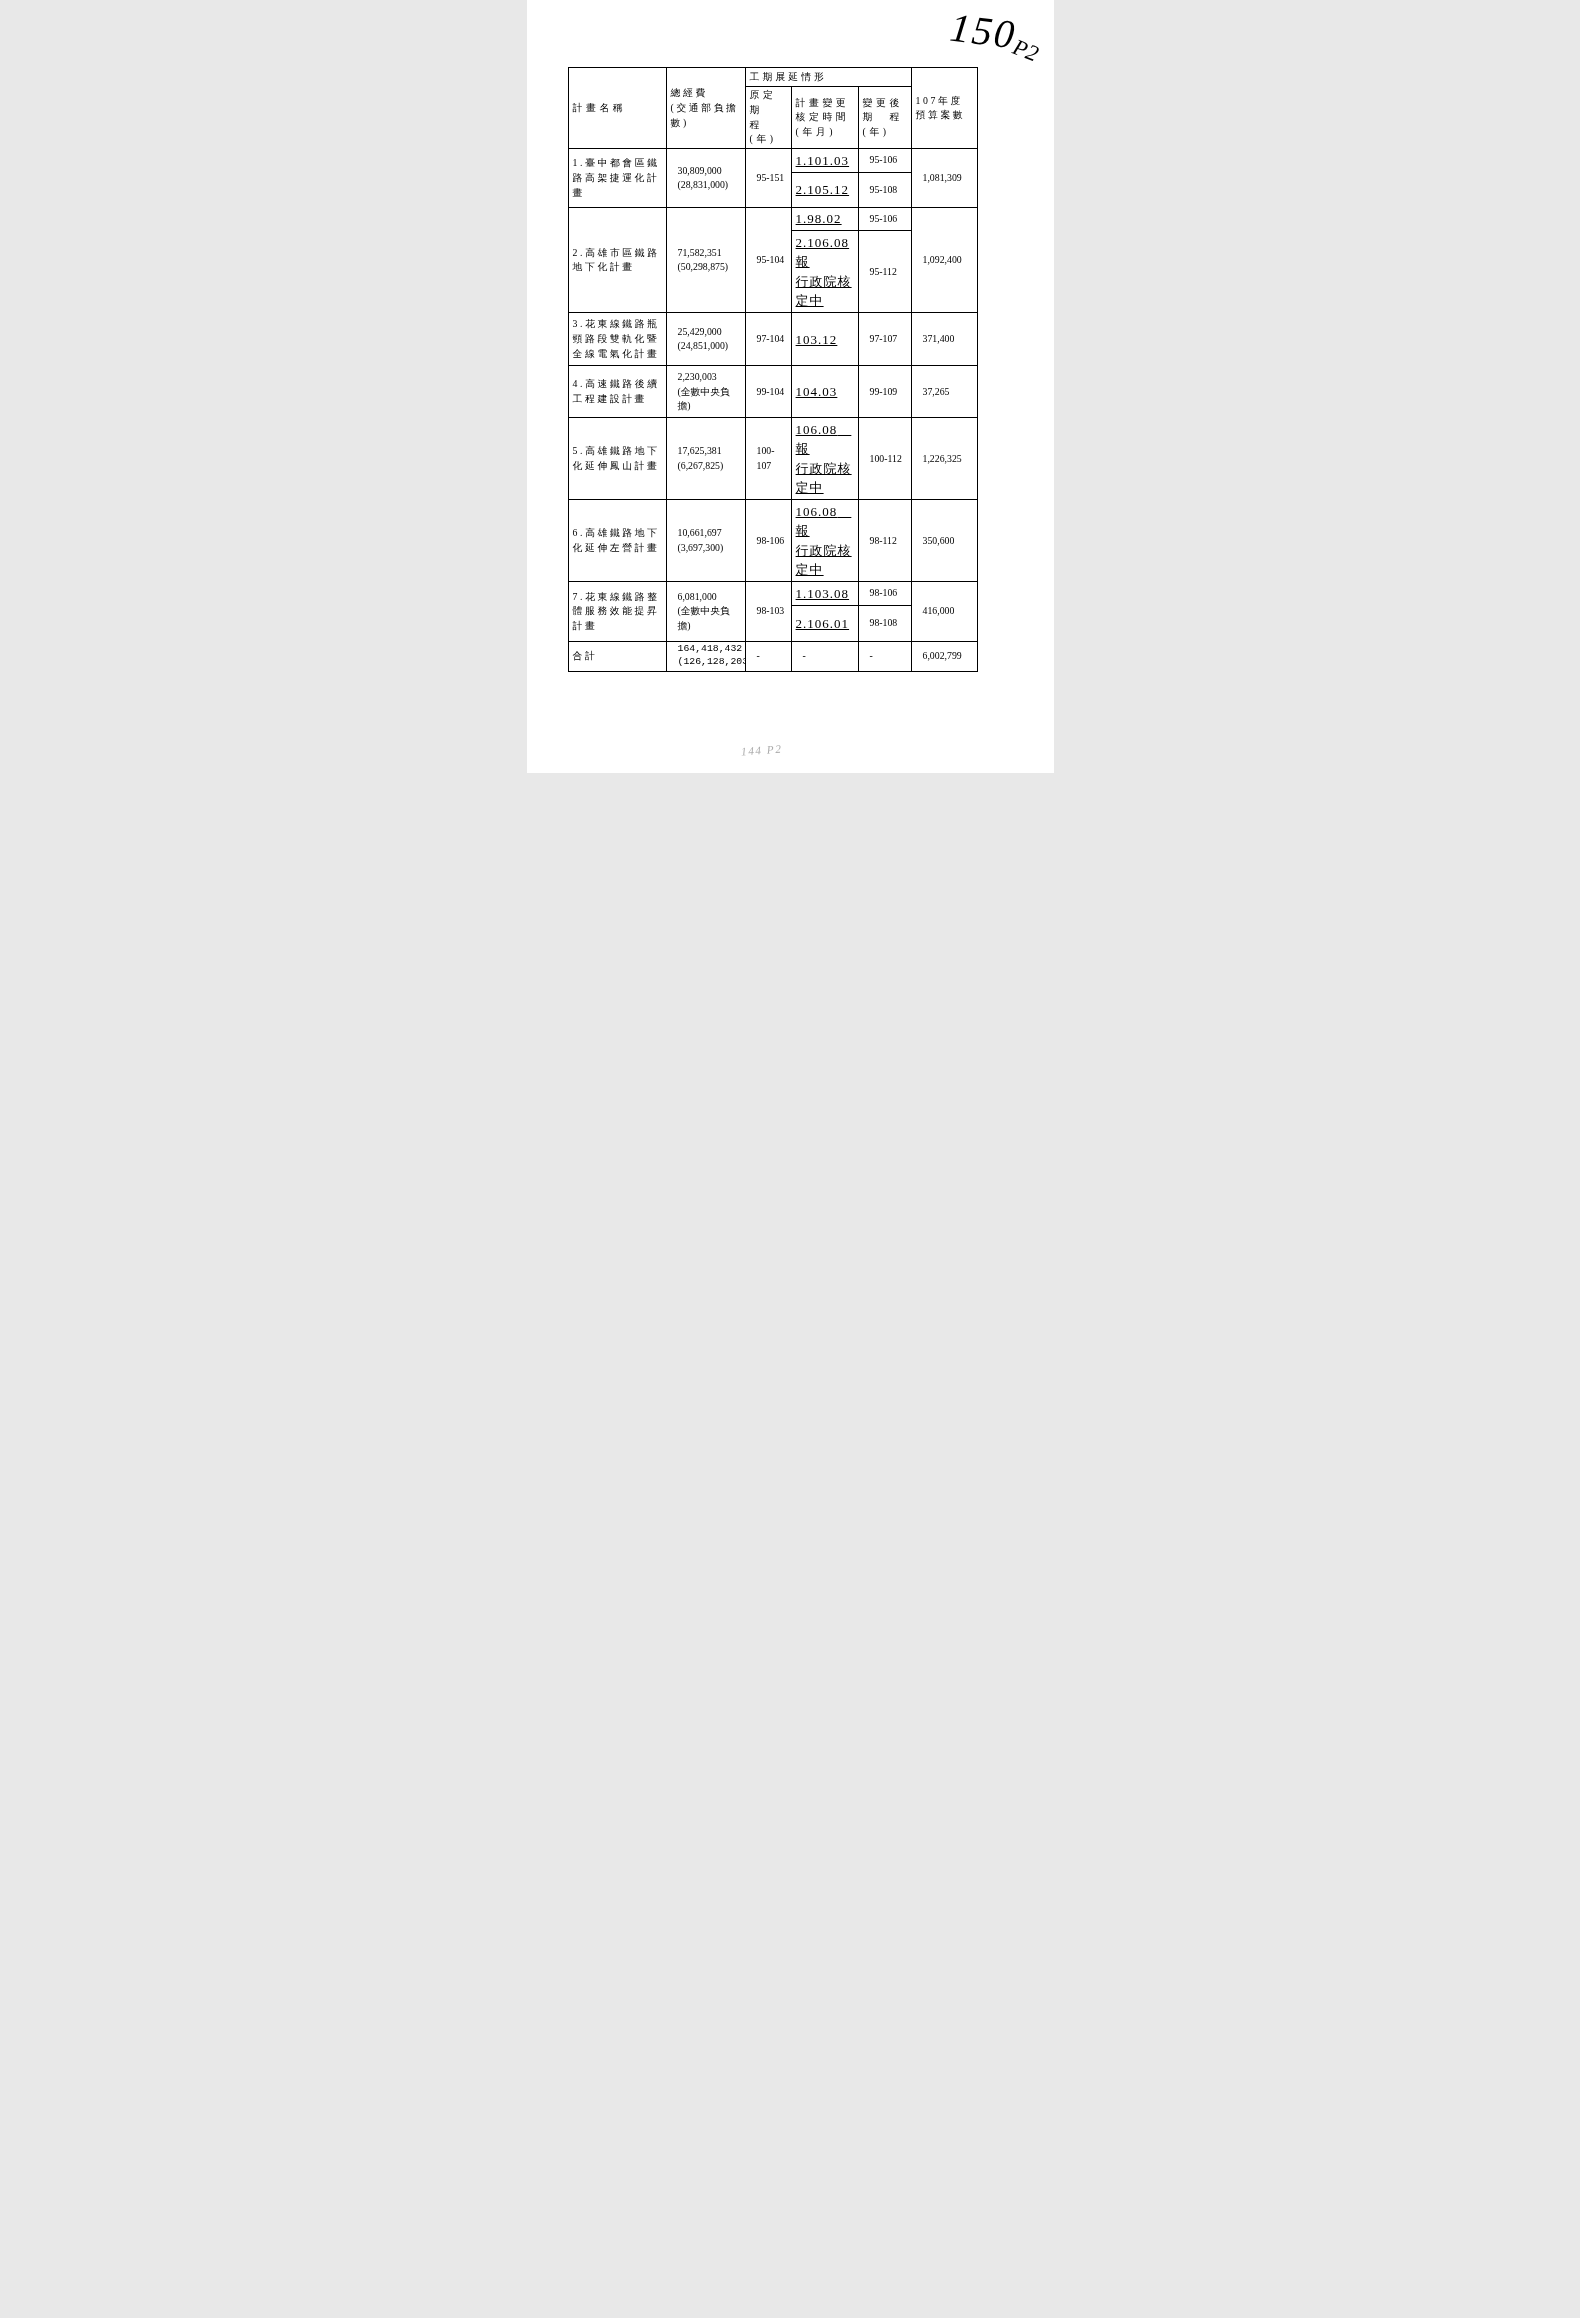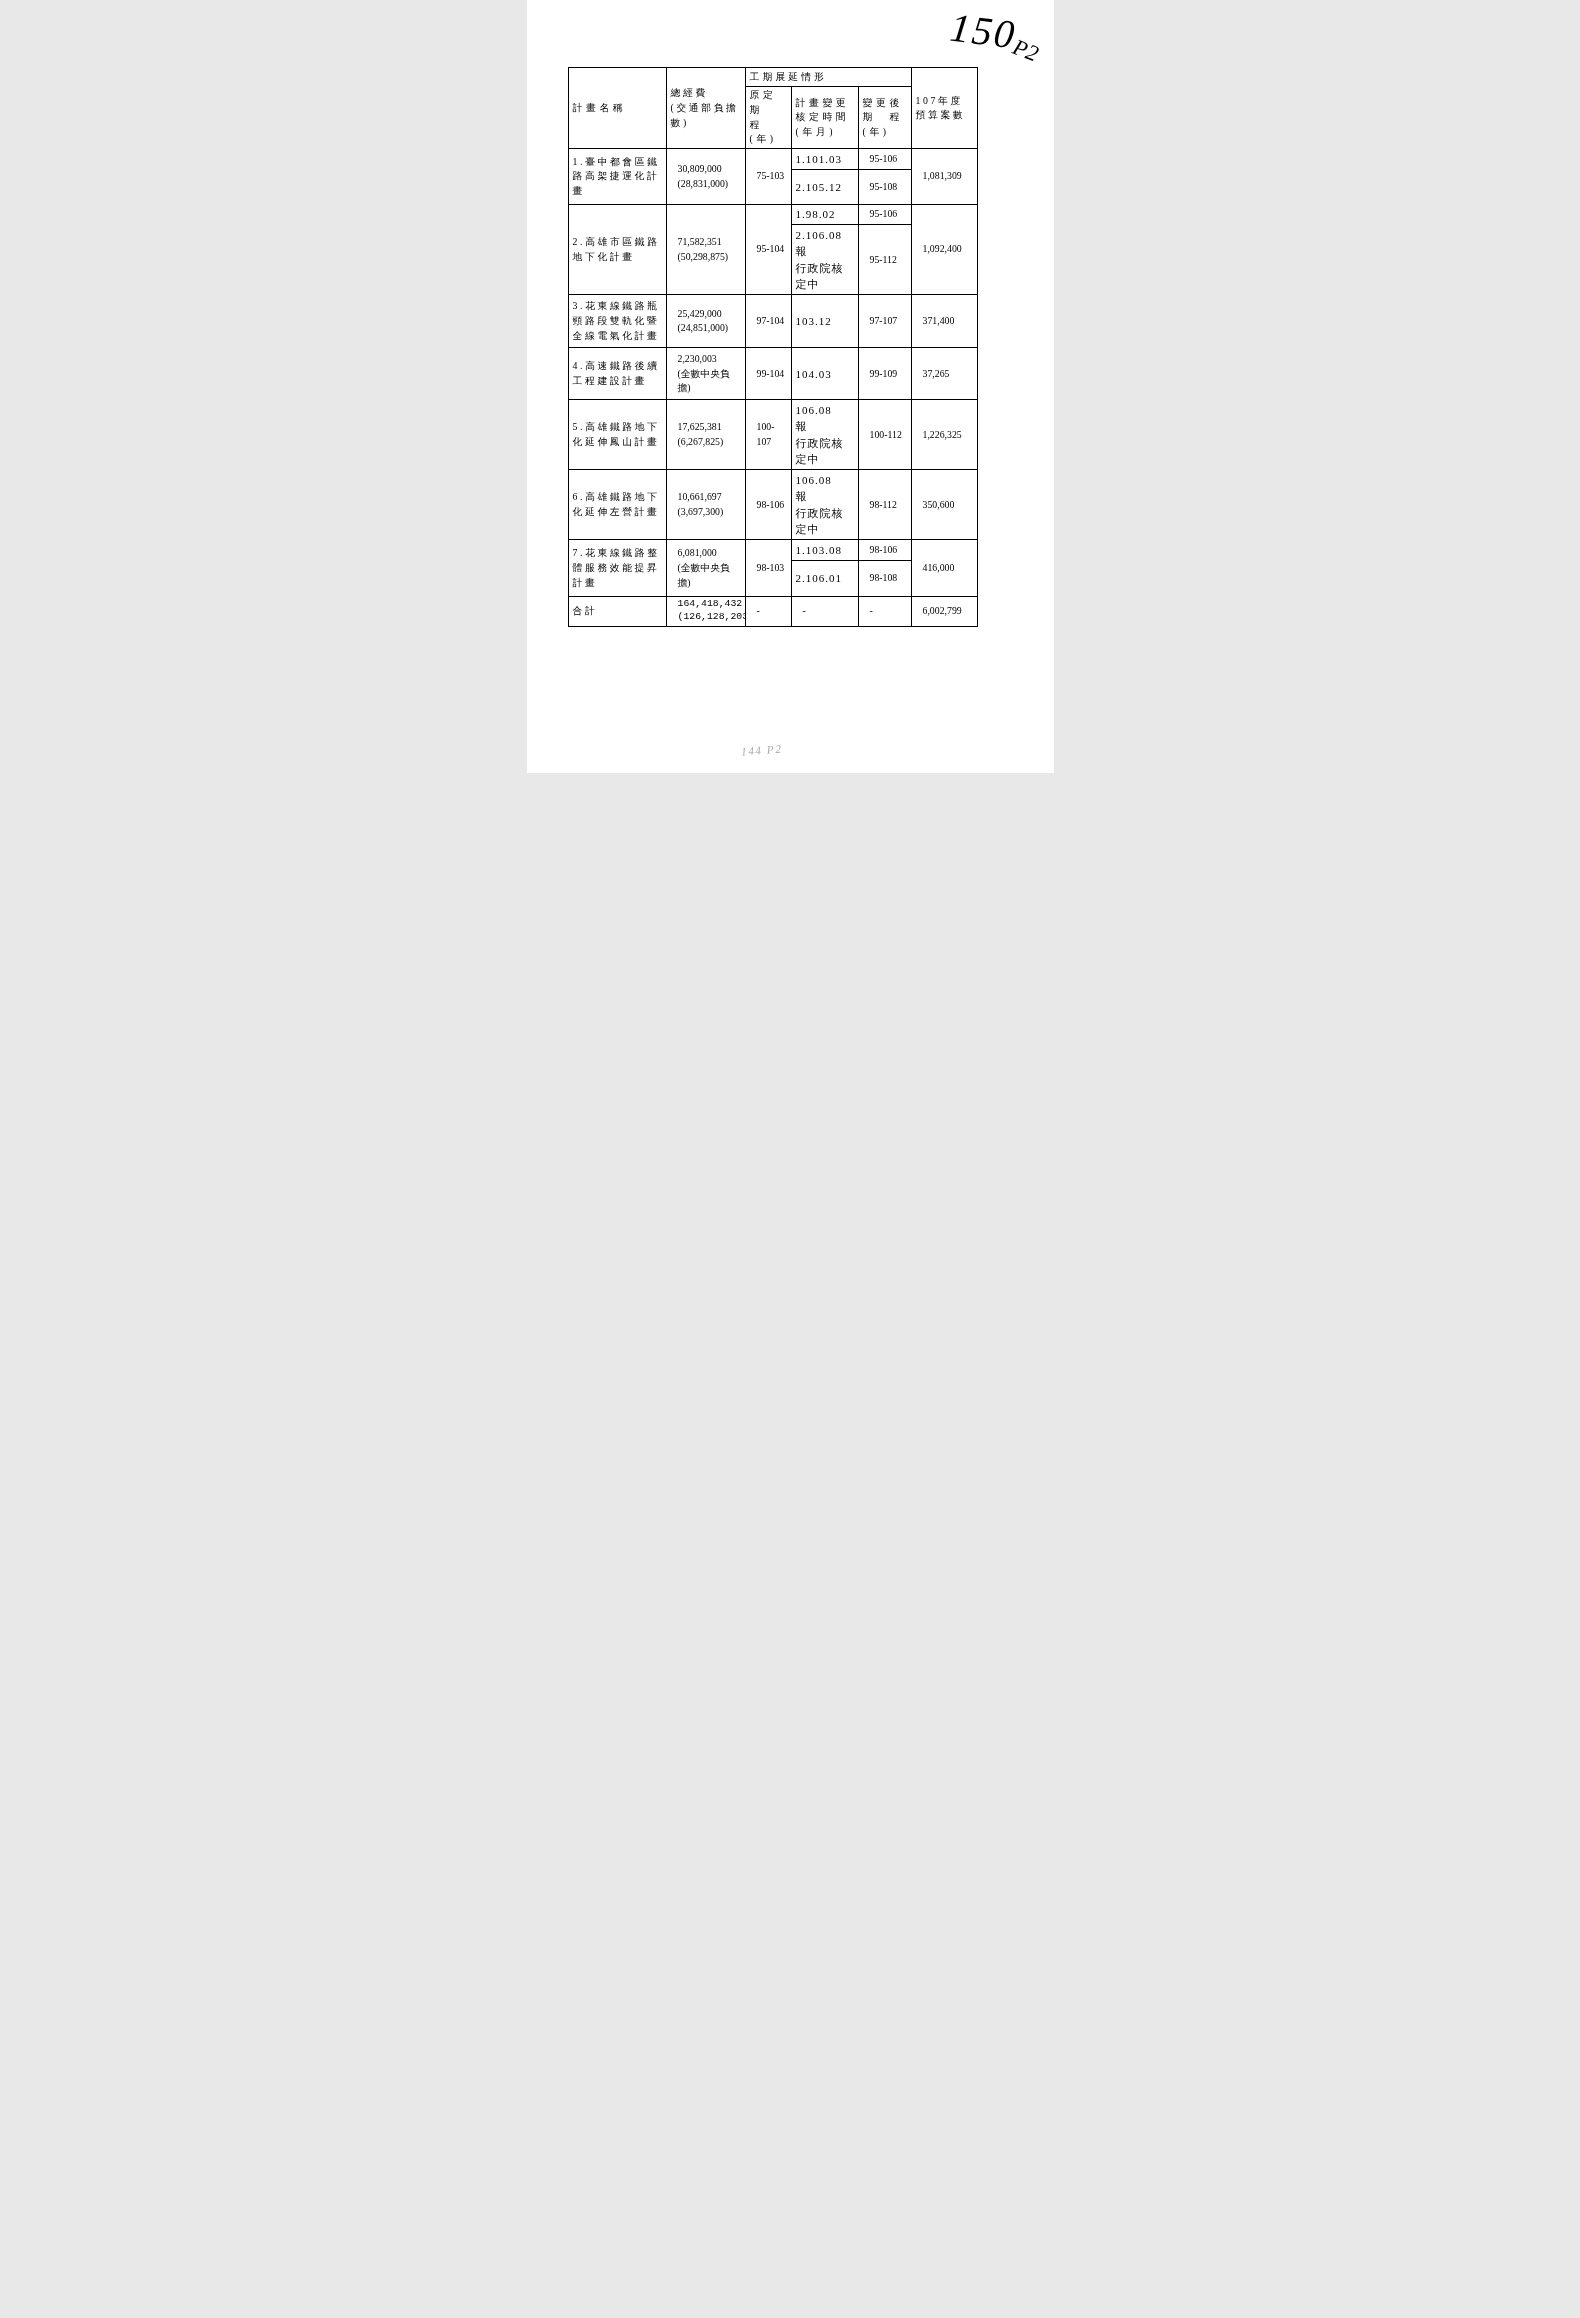--- a/index.html
+++ b/index.html
@@ -24,21 +24,21 @@
     border:0.5px solid #000;
     vertical-align:middle;
     padding:1.5px 4.1px;
     font-size:9.8px;
     line-height:1.5;
     white-space:pre-line;
     overflow:hidden;
   }
   .cjk{letter-spacing:2.6px;}
   .hdr{letter-spacing:3.6px;}
-  .c4{letter-spacing:1px;font-size:11px;}
+  .c4{letter-spacing:1px;font-size:13px;text-decoration:underline;}
   .num{letter-spacing:0;padding-left:11px;}
   .thickb{border-bottom:1.5px solid #000;}
   .tight{line-height:1.32;font-family:Liberation Mono, monospace;}
   .spanner{letter-spacing:3.1px;}
   
   .hw-top{
     position:absolute;top:9.3px;right:11.3px;
     font-style:italic;
     transform:rotate(7deg);
     white-space:nowrap;
@@ -95,21 +95,21 @@
 期　程
 (年)</td>
     </tr>
 
     <tr style="height:17px">
       <td rowspan="2" class="cjk">1.臺中都會區鐵
 路高架捷運化計
 畫</td>
       <td rowspan="2" class="num">30,809,000
 (28,831,000)</td>
-      <td rowspan="2" class="num">75-103</td>
+      <td rowspan="2" class="num">95-151</td>
       <td class="c4">1.101.03</td>
       <td class="num">95-106</td>
       <td rowspan="2" class="num">1,081,309</td>
     </tr>
     <tr style="height:35px">
       <td class="c4">2.105.12</td>
       <td class="num">95-108</td>
     </tr>
 
     <tr style="height:16.5px">

